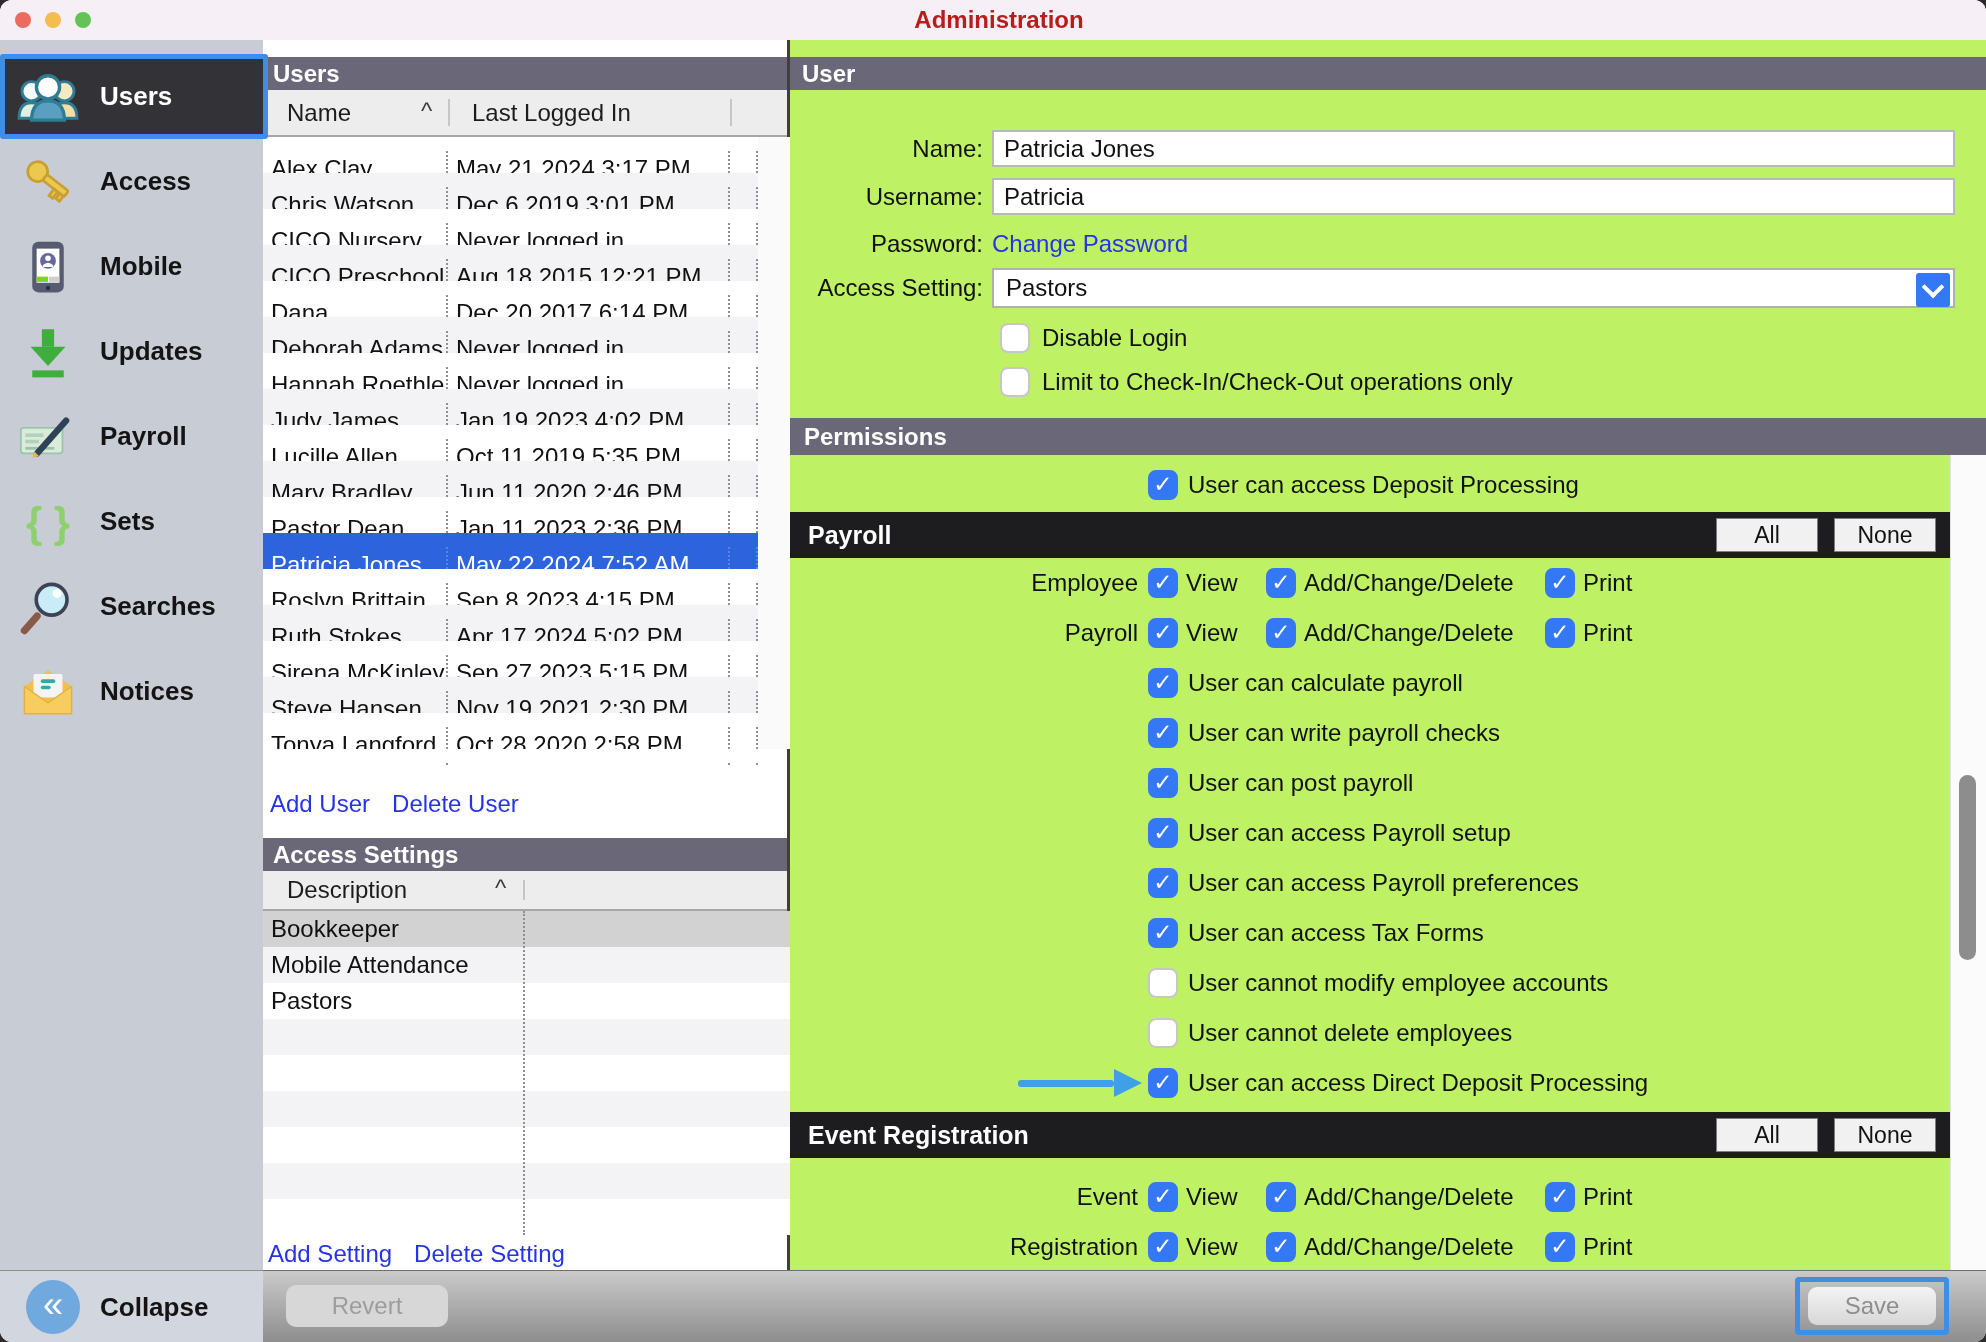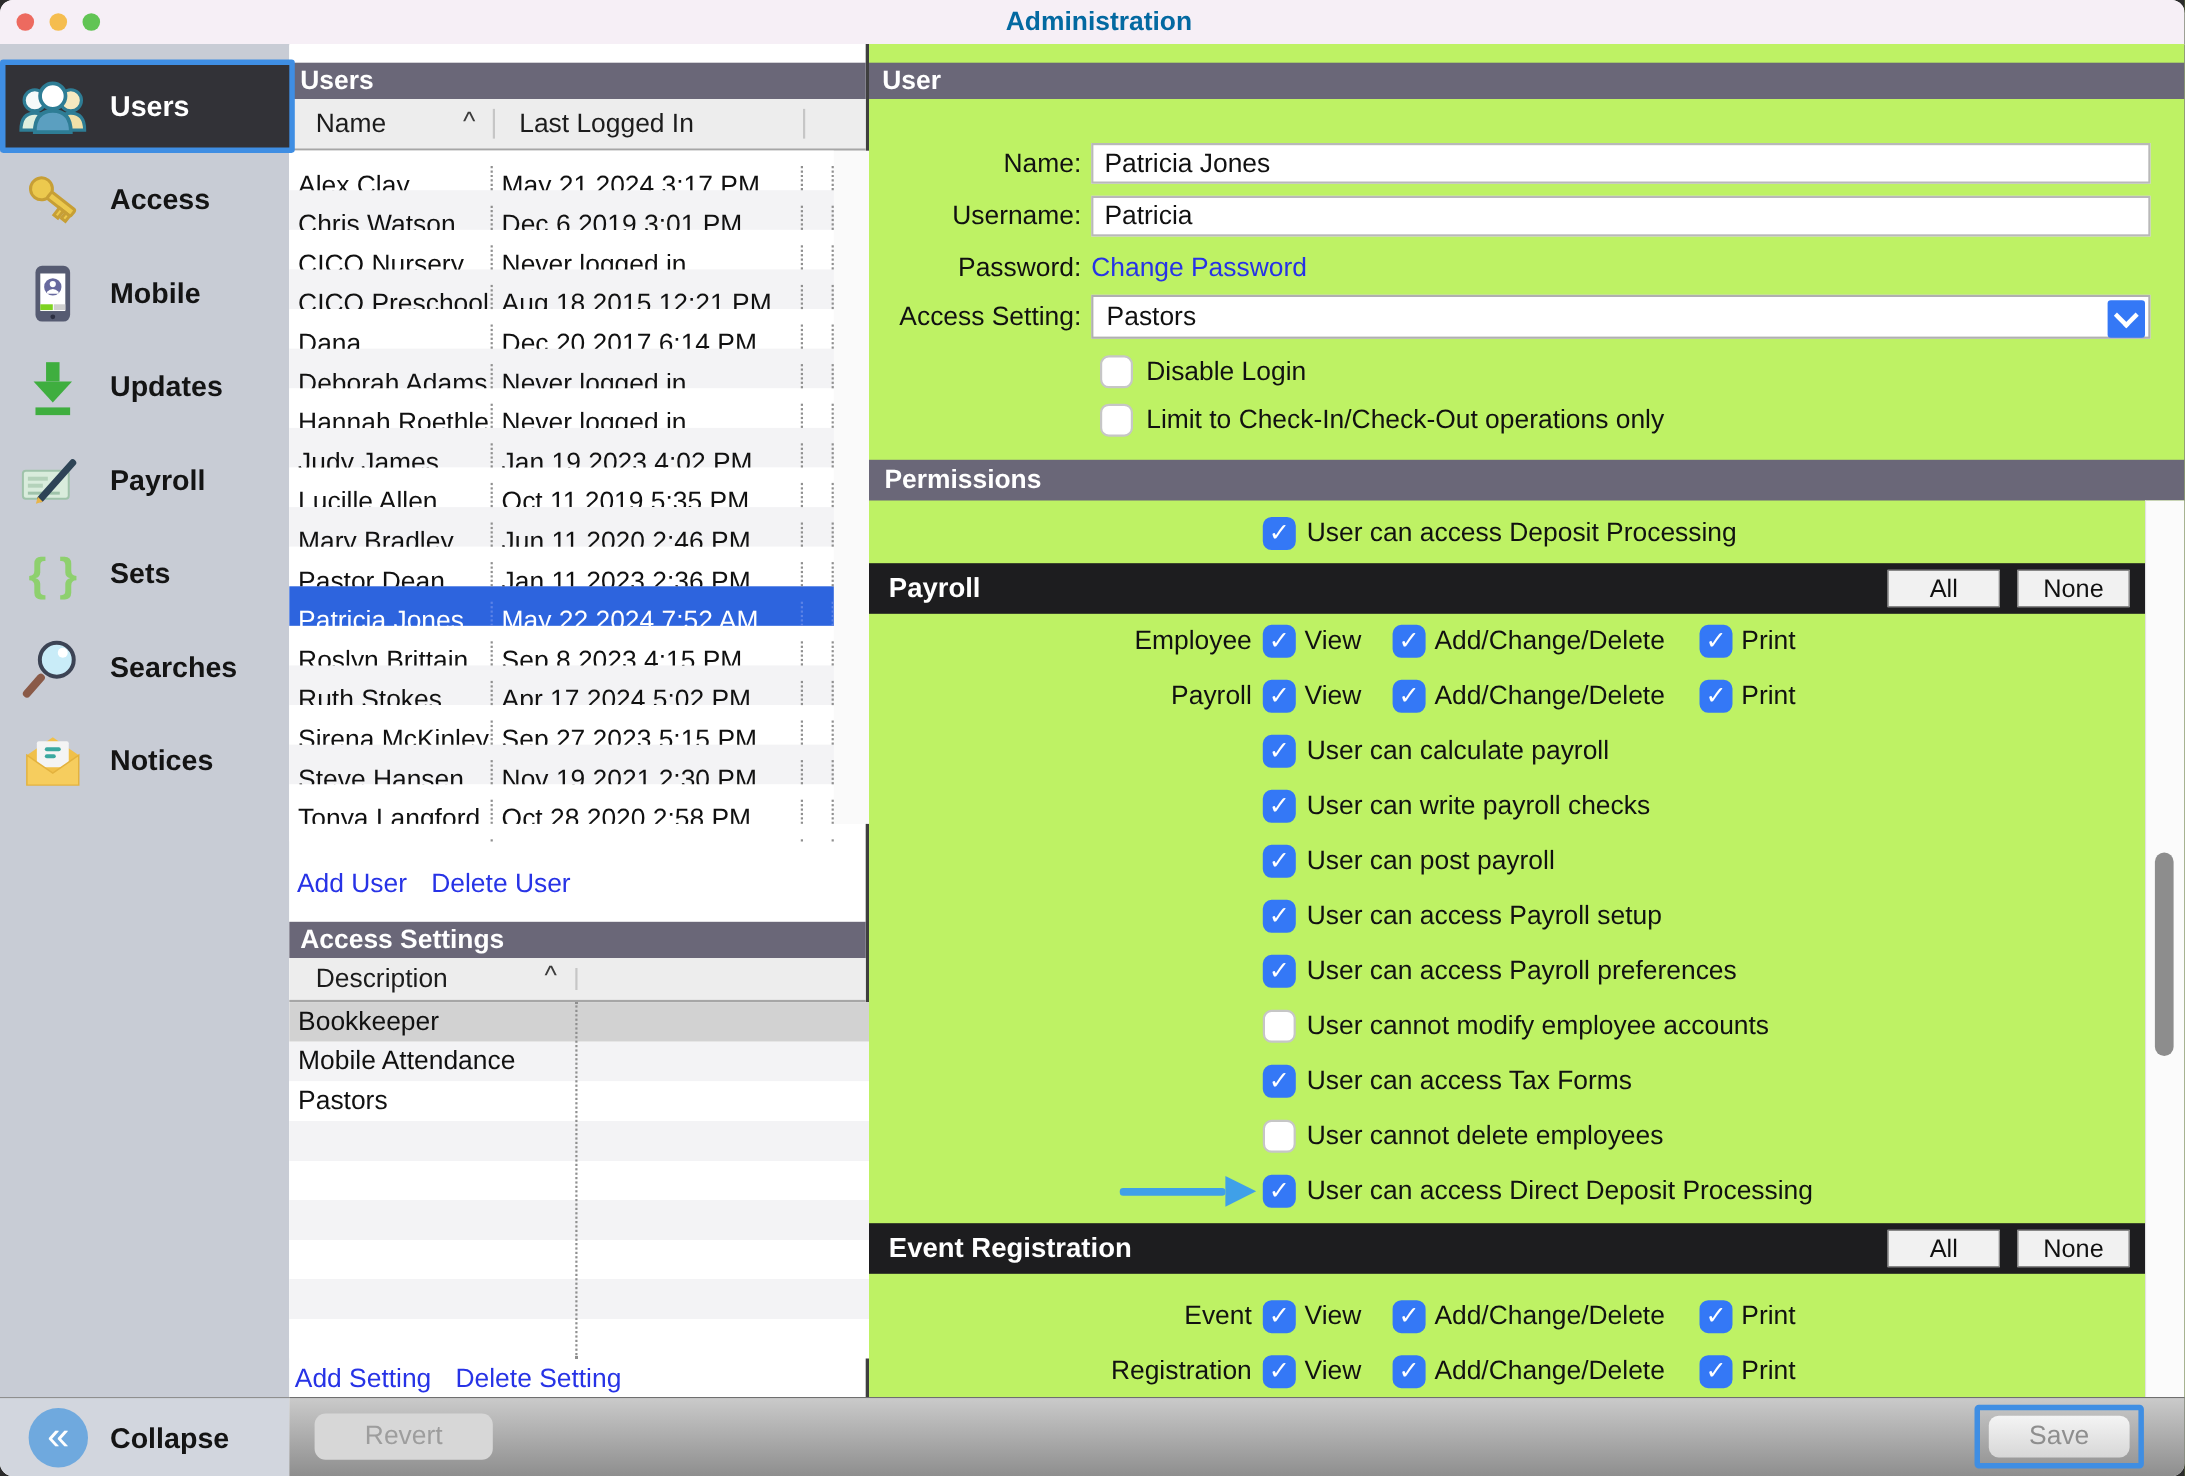--- a/index.html
+++ b/index.html
@@ -8,21 +8,21 @@
 
   
   .titlebar{position:absolute;left:0;top:0;width:1986px;height:40px;background:#f6eff6;
     border-bottom:1px solid #d5ced5;}
   .lights{position:absolute;left:15px;top:12px;display:flex;gap:14px;}
   .light{width:16px;height:16px;border-radius:50%;}
   .light.red{background:#ed6a5f;}
   .light.yellow{background:#f5bd4f;}
   .light.green{background:#61c454;}
   .win-title{position:absolute;left:0;right:0;top:0;height:40px;line-height:40px;text-align:center;
-    font-weight:bold;font-size:24px;color:#0369a1;margin-left:12px;}
+    font-weight:bold;font-size:24px;color:#b91c1c;margin-left:12px;}
 
   
   .sidebar{position:absolute;left:0;top:40px;width:263px;height:1230px;background:#c8ccd5;
     padding-top:14px;box-sizing:border-box;}
   .side-item{height:85px;display:flex;align-items:center;padding-left:16px;
     font-size:26px;font-weight:bold;color:#141414;box-sizing:border-box;}
   .side-item .sicon{width:64px;height:62px;flex:none;margin-right:20px;display:flex;
     align-items:center;justify-content:center;}
   .side-item.selected{position:relative;z-index:5;background:#323237;color:#fff;
     border:5px solid var(--accent,#3f8ee3);border-radius:3px;margin-right:-5px;padding-left:11px;}
@@ -491,27 +491,27 @@
           <span class="cb checked"></span>
           <span>User can access Payroll setup</span>
         </div>
         <div class="perm-check">
 
           <span class="cb checked"></span>
           <span>User can access Payroll preferences</span>
         </div>
         <div class="perm-check">
 
+          <span class="cb checked"></span>
+          <span>User can access Tax Forms</span>
+        </div>
+        <div class="perm-check">
+
           <span class="cb"></span>
           <span>User cannot modify employee accounts</span>
-        </div>
-        <div class="perm-check">
-
-          <span class="cb checked"></span>
-          <span>User can access Tax Forms</span>
         </div>
         <div class="perm-check">
 
           <span class="cb"></span>
           <span>User cannot delete employees</span>
         </div>
         <div class="perm-check with-arrow">
           <span class="arrow">
             <span class="arrow-line"></span>
             <span class="arrow-head"></span>

